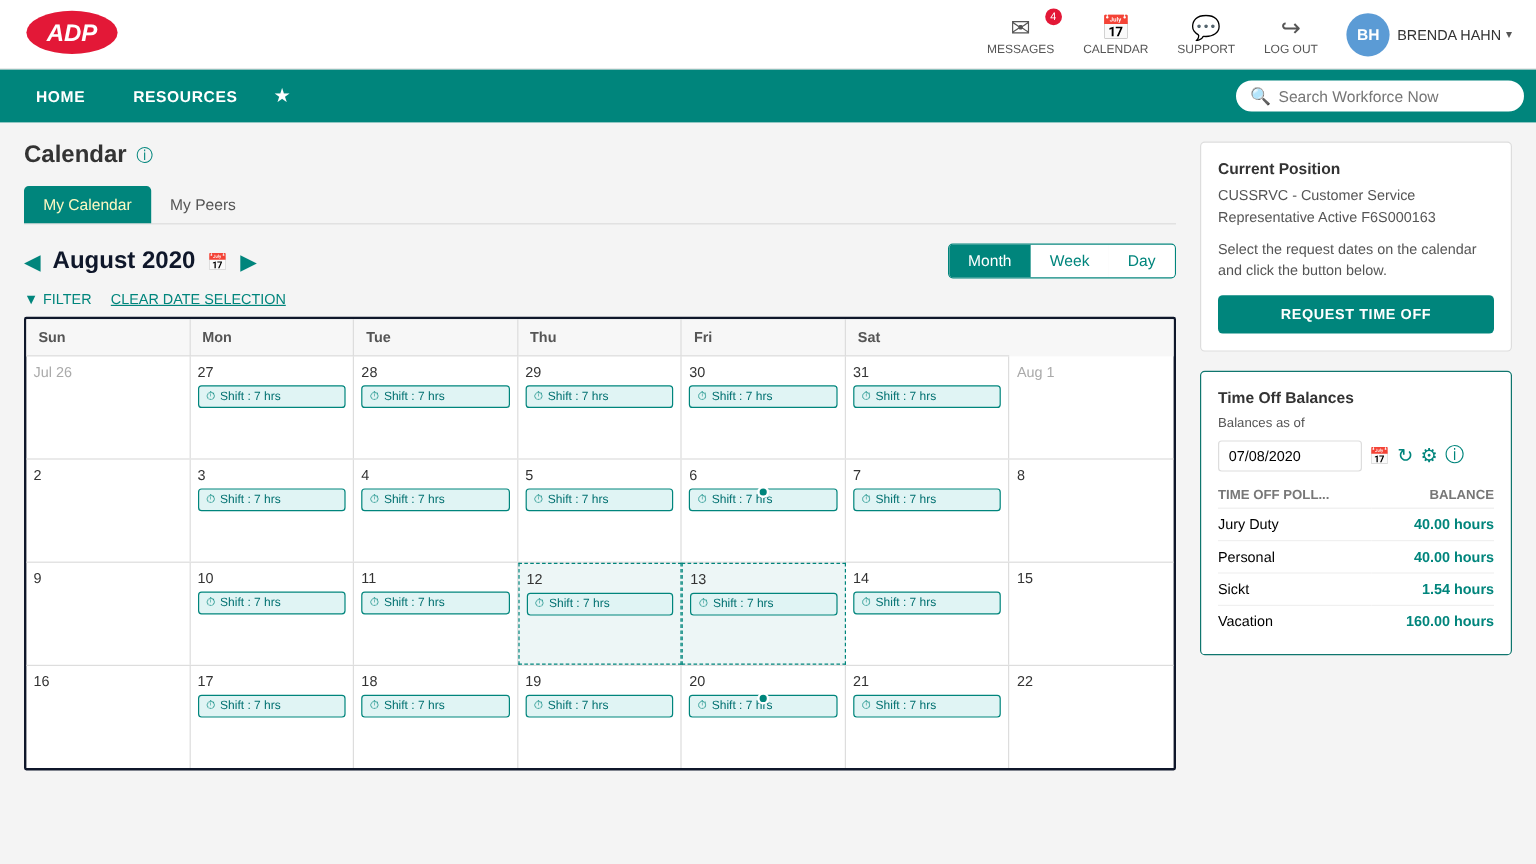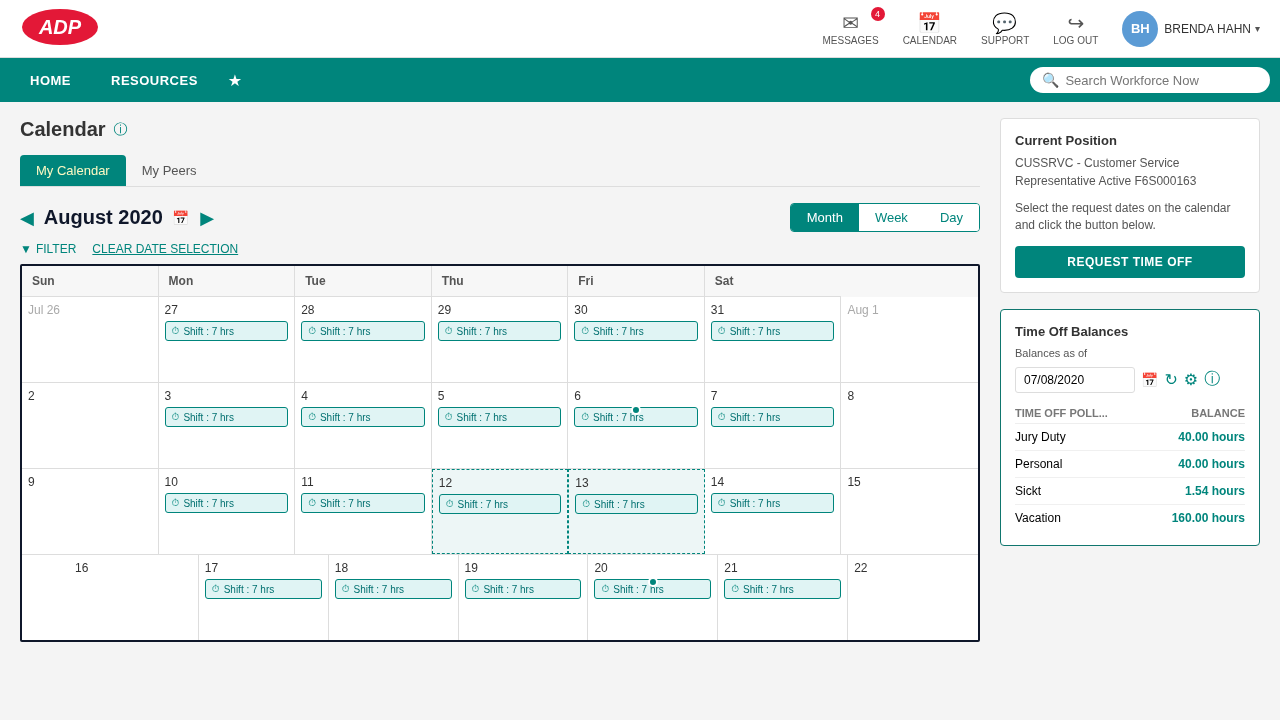--- a/index.html
+++ b/index.html
@@ -49,21 +49,21 @@
     .filter-row { display: flex; align-items: center; gap: 16px; margin-bottom: 8px; }
     .filter-btn { display: flex; align-items: center; gap: 4px; color: #00857c; font-size: 12px; cursor: pointer; }
     .clear-btn { color: #00857c; font-size: 12px; cursor: pointer; text-decoration: underline; }
 
     
     .cal-grid { border: 2px solid #0f172a; border-radius: 2px; background: #fff; }
     .cal-days-header { display: grid; grid-template-columns: repeat(7, 1fr); background: #f7f7f7; }
     .cal-day-header { padding: 8px 10px; font-size: 12px; font-weight: bold; color: #555; border-right: 1px solid #ddd; border-bottom: 1px solid #ddd; }
     .cal-day-header:last-child { border-right: none; }
     .cal-week { display: grid; grid-template-columns: repeat(7, 1fr); border-bottom: 1px solid #ddd; min-height: 85px; }
-    .cal-week:last-child { border-bottom: none; margin-left: 47px; }
+    .cal-week:last-child { border-bottom: none; }
     .cal-cell { border-right: 1px solid #ddd; padding: 6px 6px 4px 6px; position: relative; min-height: 85px; }
     .cal-cell:last-child { border-right: none; }
     .cal-cell.other-month .cell-date { color: #aaa; }
     .cell-date { font-size: 12px; color: #333; margin-bottom: 4px; font-weight: 500; }
     .shift-badge { background: #e0f4f4; border: 1px solid #00857c; border-radius: 3px; padding: 3px 6px; font-size: 10px; color: #007070; display: flex; align-items: center; gap: 4px; margin-top: 2px; }
     .shift-badge .clock-icon { color: #00857c; font-size: 10px; }
     .cal-cell.selected { background: rgba(0,133,124,0.07); border: 1px dashed #00857c; }
     .event-dot { width: 10px; height: 10px; border-radius: 50%; background: #00857c; border: 2px solid #fff; position: absolute; top: 22px; left: 50%; transform: translateX(-50%); }
 
     

